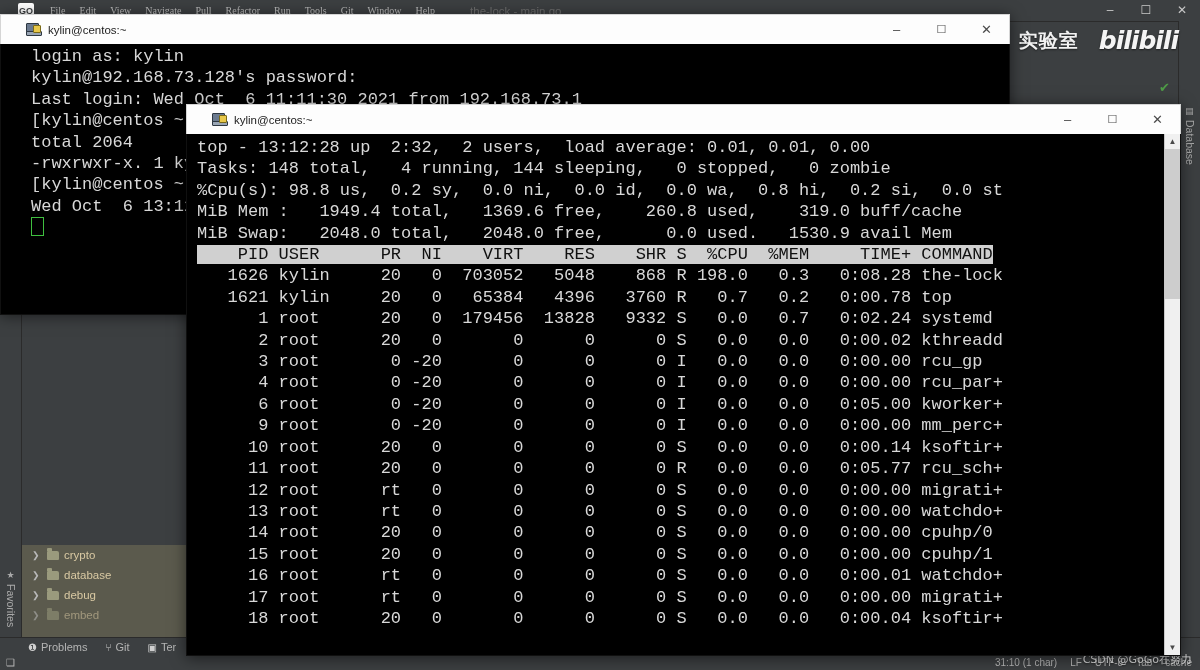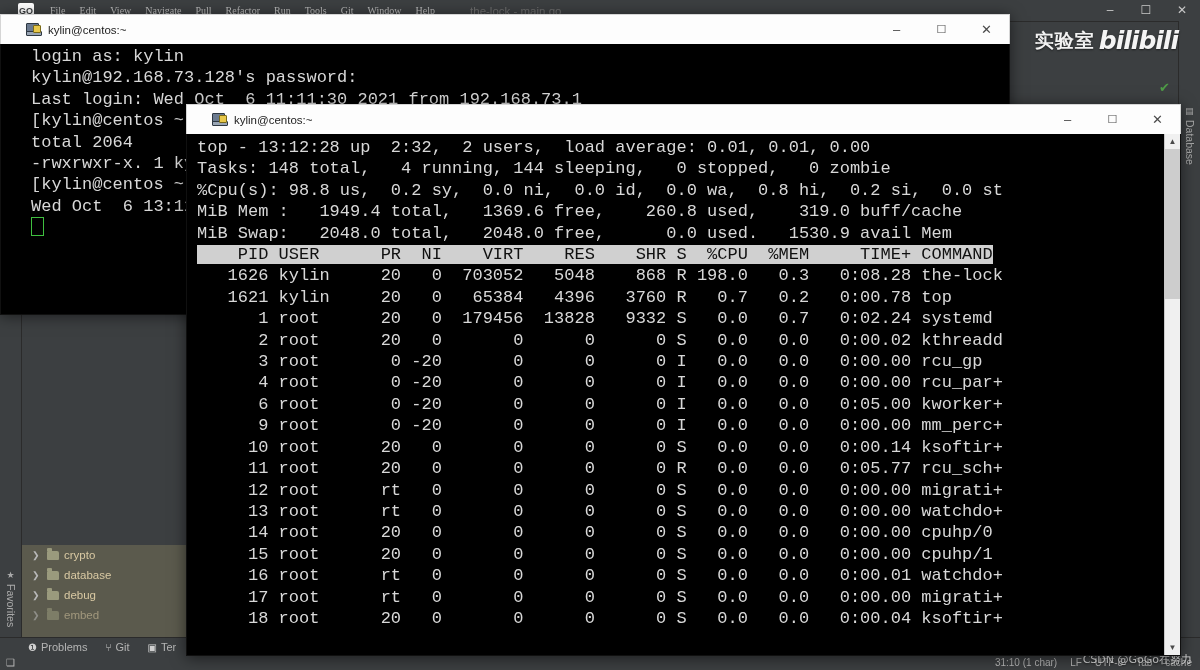--- a/index.html
+++ b/index.html
@@ -104,21 +104,21 @@
     color:#b5b5b5;font-size:10px;
   }
 
   
   #green-check{
     position:absolute;right:30px;top:80px;color:#4f9c47;font-size:13px;
   }
 
   
   #wm-bili{
-    position:absolute;right:22px;top:26px;display:flex;align-items:center;gap:4px;
+    position:absolute;right:22px;top:26px;display:flex;align-items:center;gap:20px;
     pointer-events:none;
   }
   #wm-cn{
     color:#f2f2f2;font-size:19px;font-weight:bold;letter-spacing:1px;
     font-family:"DejaVu Sans",sans-serif;
     text-shadow:0 1px 2px rgba(0,0,0,.5);
   }
   #wm-bili-logo{
     color:#f4f4f4;font-size:25px;font-weight:bold;font-style:italic;
     letter-spacing:-1px;font-family:"DejaVu Sans",sans-serif;

